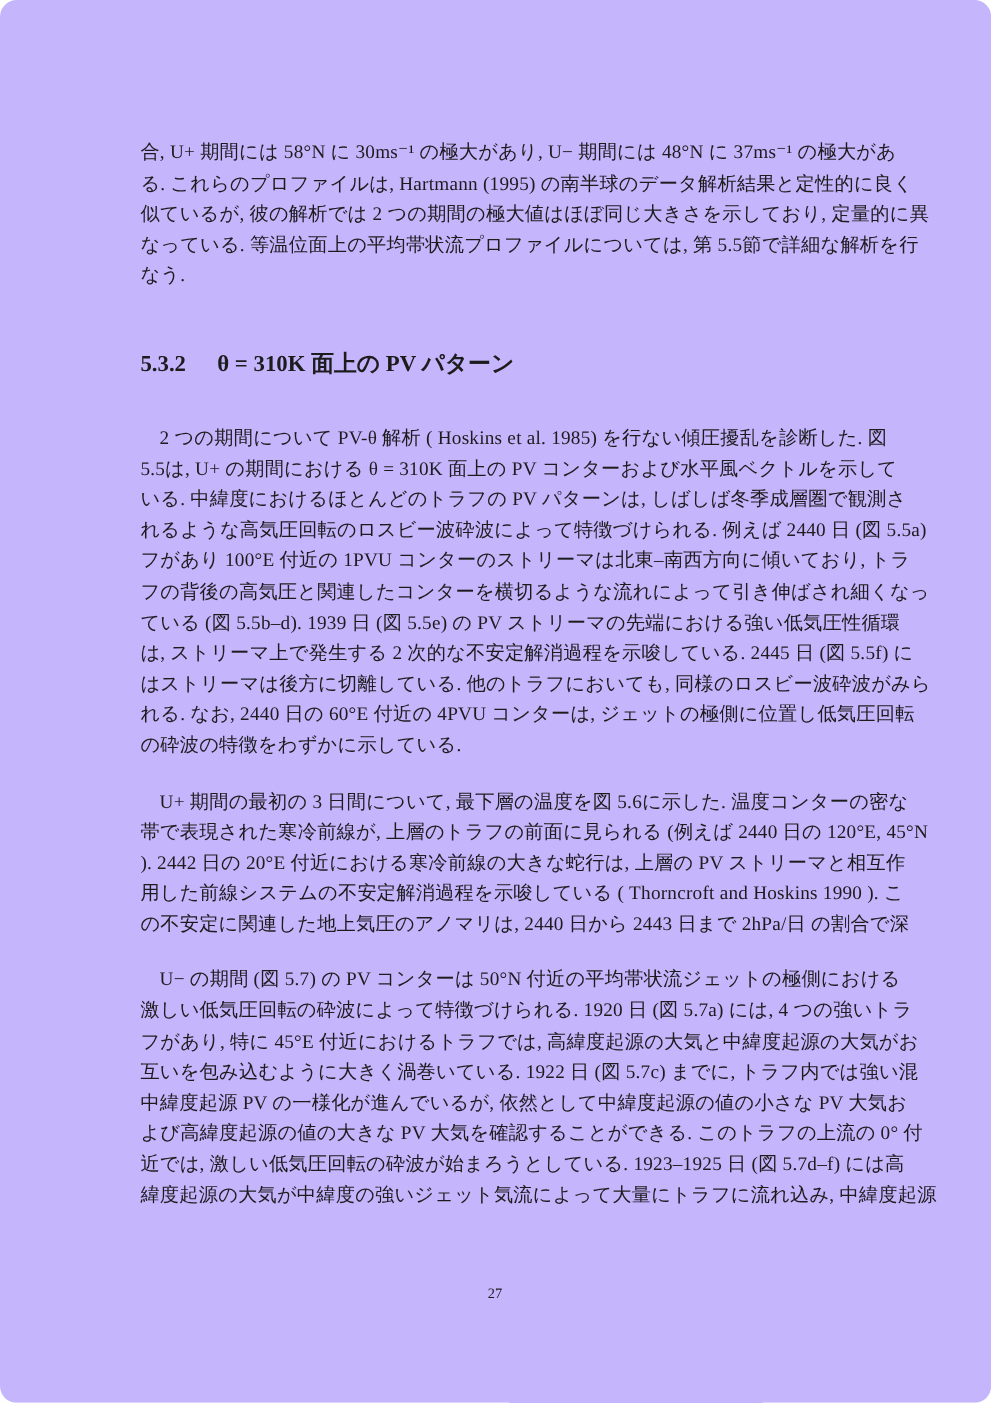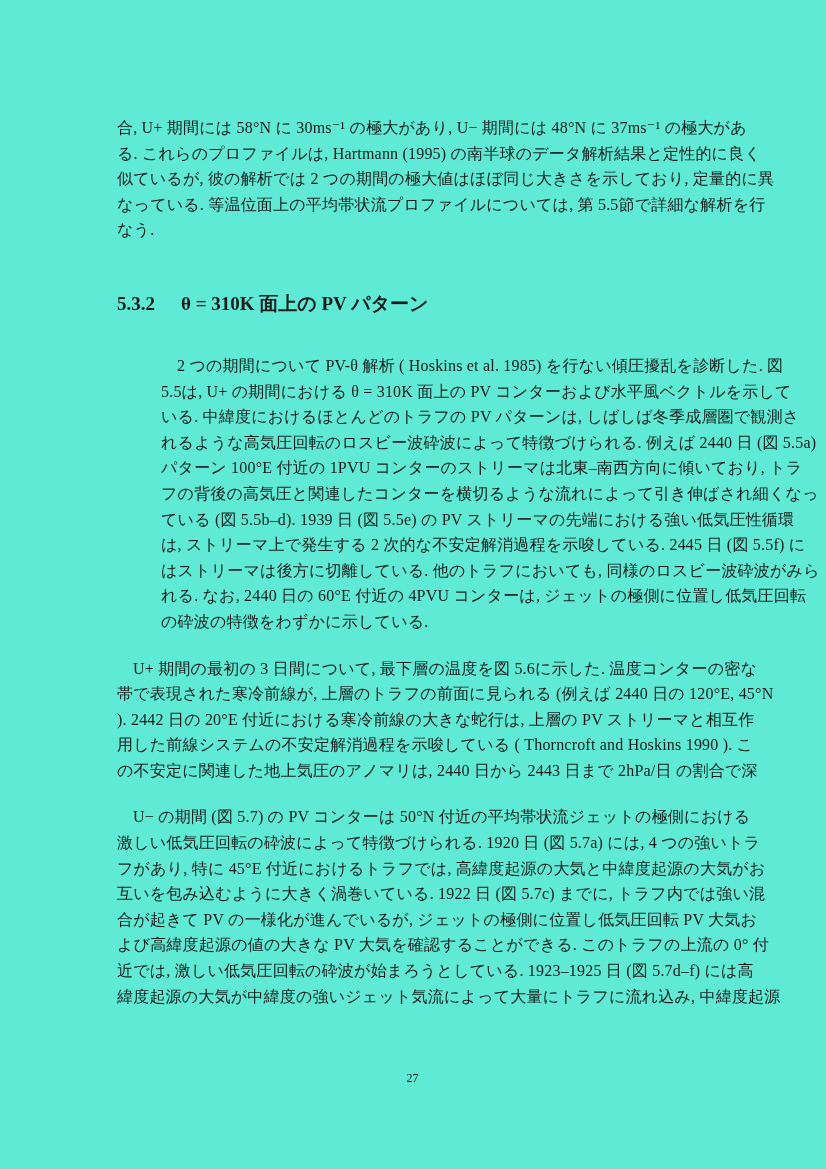--- a/index.html
+++ b/index.html
@@ -4,24 +4,25 @@
 <style>
   html, body {
     margin: 0;
     padding: 0;
     background: #ffffff;
   }
   .page {
     position: relative;
     width: 826px;
     height: 1169px;
-    background: #5eead4;
+    background: #c4b5fd;
     overflow: hidden;
     font-family: "Liberation Serif", "DejaVu Serif", serif;
     color: #1c1c1c;
+    border-radius: 14px;
   }
   .textblock {
     position: absolute;
     left: 117px;
     top: 0;
     width: 591px;
   }
   .para {
     font-size: 16px;
     line-height: 25.6px;
@@ -42,21 +43,21 @@
   .para-0 { margin-top: 115px; }
   .heading {
     margin-top: 49px;
     font-size: 19px;
     line-height: 24px;
     font-weight: bold;
     white-space: nowrap;
   }
   .heading .h-num { margin-right: 26px; }
   .heading .h-theta { font-weight: bold; }
-  .para-1 { margin-top: 37px; margin-left: 44px; }
+  .para-1 { margin-top: 37px; }
   .para-2 { margin-top: 21px; }
   .para-3 { margin-top: 21px; }
   .page-number {
     position: absolute;
     left: 117px;
     top: 1066px;
     width: 591px;
     text-align: center;
     font-size: 12px;
     line-height: 25.6px;
@@ -78,21 +79,21 @@
 
     <div class="heading">
       <span class="h-num">5.3.2</span><span class="h-theta">θ = 310K</span><span> 面上の PV パターン</span>
     </div>
 
     <div class="para para-1">
         <div class="line indent">2 つの期間について PV-θ 解析 ( Hoskins et al. 1985) を行ない傾圧擾乱を診断した. 図</div>
         <div class="line">5.5は, U+ の期間における θ = 310K 面上の PV コンターおよび水平風ベクトルを示して</div>
         <div class="line">いる. 中緯度におけるほとんどのトラフの PV パターンは, しばしば冬季成層圏で観測さ</div>
         <div class="line">れるような高気圧回転のロスビー波砕波によって特徴づけられる. 例えば 2440 日 (図 5.5a)</div>
-        <div class="line">パターン 100°E 付近の 1PVU コンターのストリーマは北東–南西方向に傾いており, トラ</div>
+        <div class="line">フがあり 100°E 付近の 1PVU コンターのストリーマは北東–南西方向に傾いており, トラ</div>
         <div class="line">フの背後の高気圧と関連したコンターを横切るような流れによって引き伸ばされ細くなっ</div>
         <div class="line">ている (図 5.5b–d). 1939 日 (図 5.5e) の PV ストリーマの先端における強い低気圧性循環</div>
         <div class="line">は, ストリーマ上で発生する 2 次的な不安定解消過程を示唆している. 2445 日 (図 5.5f) に</div>
         <div class="line">はストリーマは後方に切離している. 他のトラフにおいても, 同様のロスビー波砕波がみら</div>
         <div class="line">れる. なお, 2440 日の 60°E 付近の 4PVU コンターは, ジェットの極側に位置し低気圧回転</div>
         <div class="line last">の砕波の特徴をわずかに示している.</div>
       </div>
 
     <div class="para para-2">
         <div class="line indent">U+ 期間の最初の 3 日間について, 最下層の温度を図 5.6に示した. 温度コンターの密な</div>
@@ -100,21 +101,21 @@
         <div class="line">). 2442 日の 20°E 付近における寒冷前線の大きな蛇行は, 上層の PV ストリーマと相互作</div>
         <div class="line">用した前線システムの不安定解消過程を示唆している ( Thorncroft and Hoskins 1990 ). こ</div>
         <div class="line">の不安定に関連した地上気圧のアノマリは, 2440 日から 2443 日まで 2hPa/日 の割合で深</div>
       </div>
 
     <div class="para para-3">
         <div class="line indent">U− の期間 (図 5.7) の PV コンターは 50°N 付近の平均帯状流ジェットの極側における</div>
         <div class="line">激しい低気圧回転の砕波によって特徴づけられる. 1920 日 (図 5.7a) には, 4 つの強いトラ</div>
         <div class="line">フがあり, 特に 45°E 付近におけるトラフでは, 高緯度起源の大気と中緯度起源の大気がお</div>
         <div class="line">互いを包み込むように大きく渦巻いている. 1922 日 (図 5.7c) までに, トラフ内では強い混</div>
-        <div class="line">合が起きて PV の一様化が進んでいるが, ジェットの極側に位置し低気圧回転 PV 大気お</div>
+        <div class="line">中緯度起源 PV の一様化が進んでいるが, 依然として中緯度起源の値の小さな PV 大気お</div>
         <div class="line">よび高緯度起源の値の大きな PV 大気を確認することができる. このトラフの上流の 0° 付</div>
         <div class="line">近では, 激しい低気圧回転の砕波が始まろうとしている. 1923–1925 日 (図 5.7d–f) には高</div>
         <div class="line last">緯度起源の大気が中緯度の強いジェット気流によって大量にトラフに流れ込み, 中緯度起源</div>
       </div>
 
   </div>
 
   <div class="page-number">27</div>
 </div>
 

